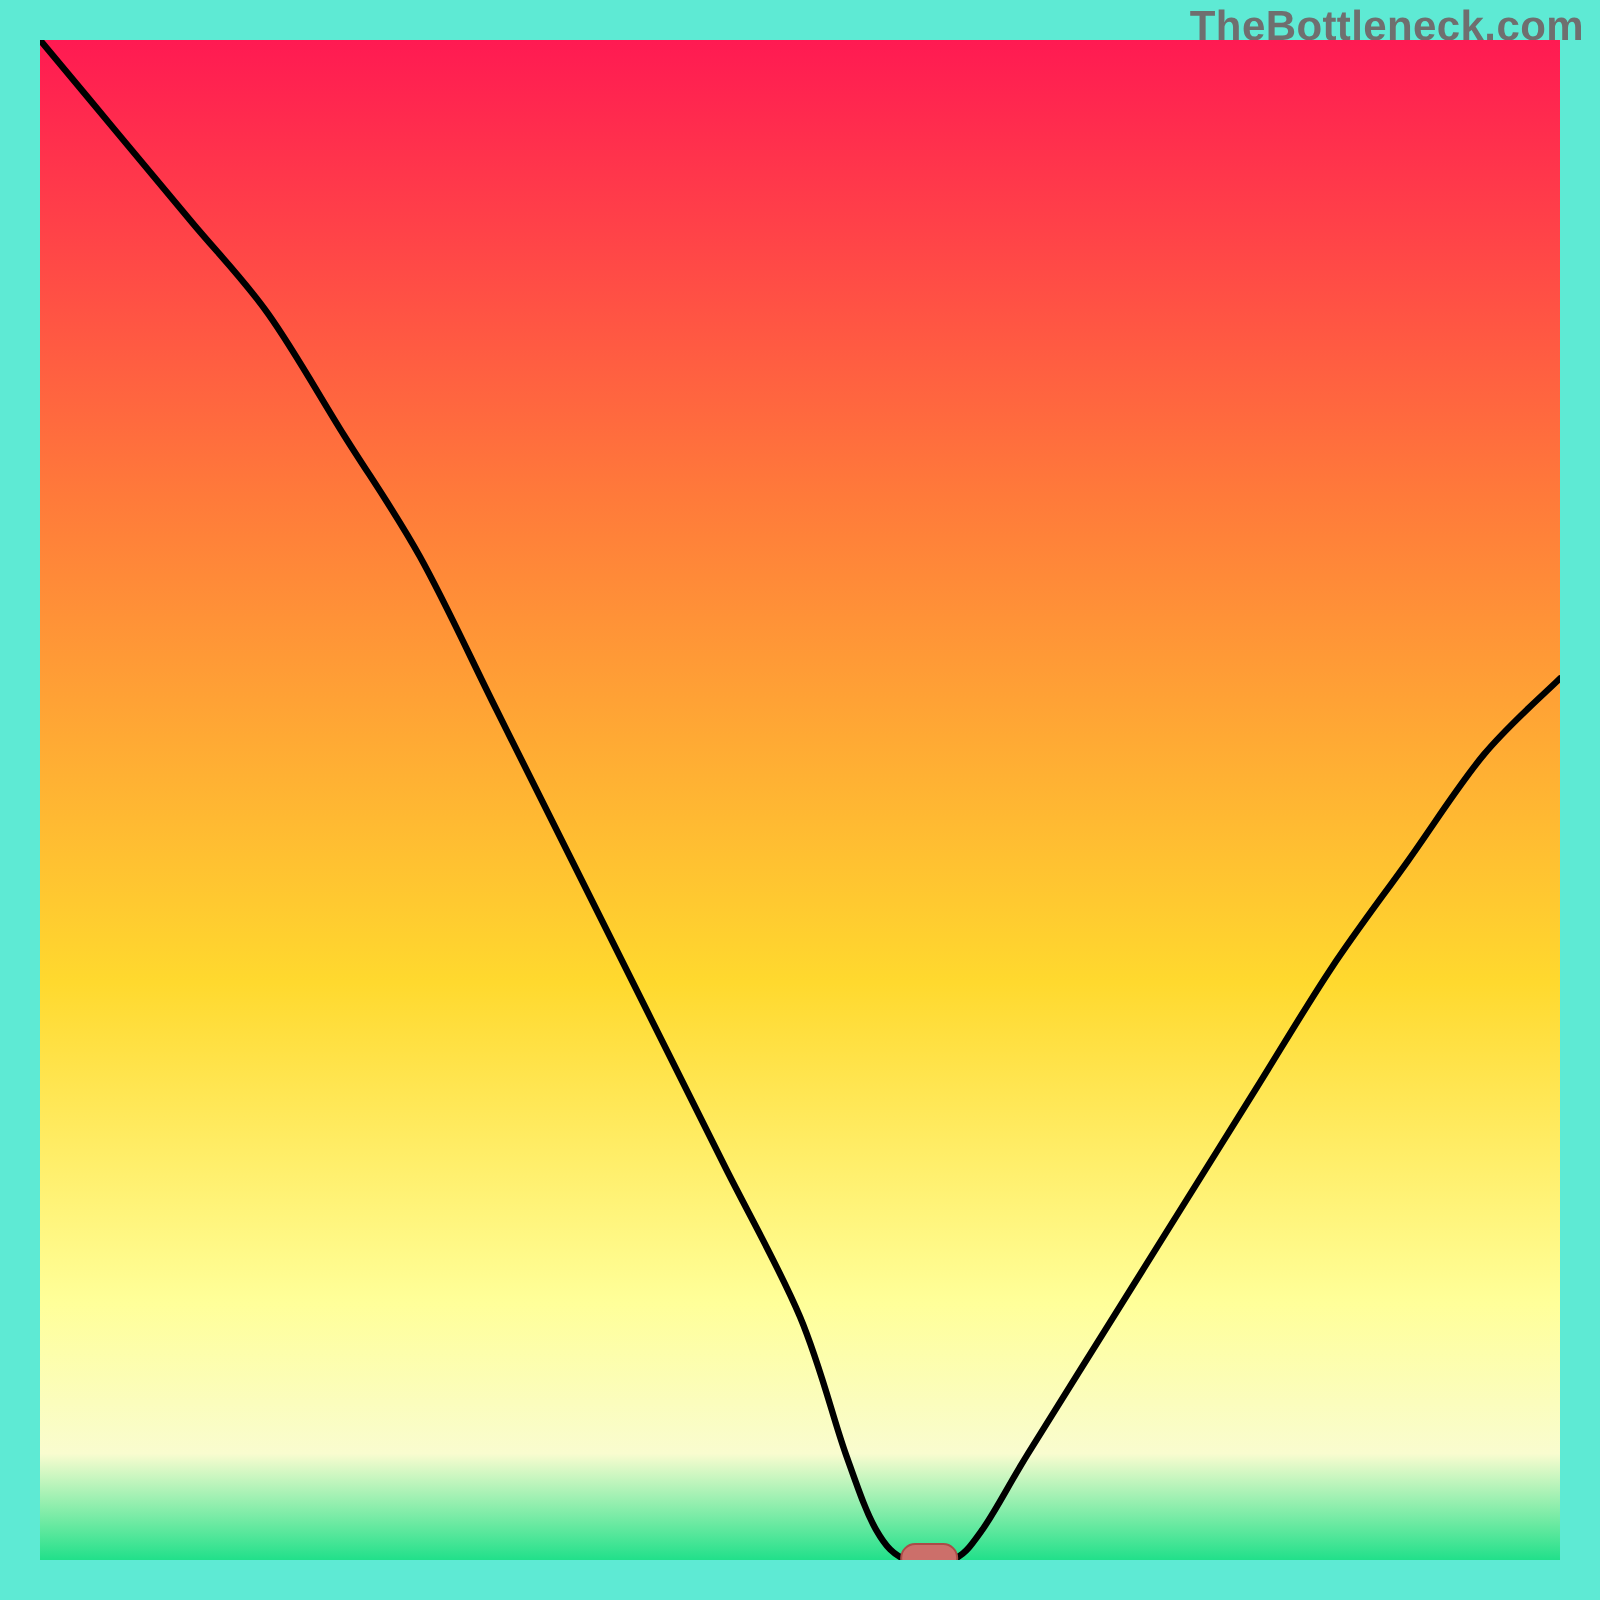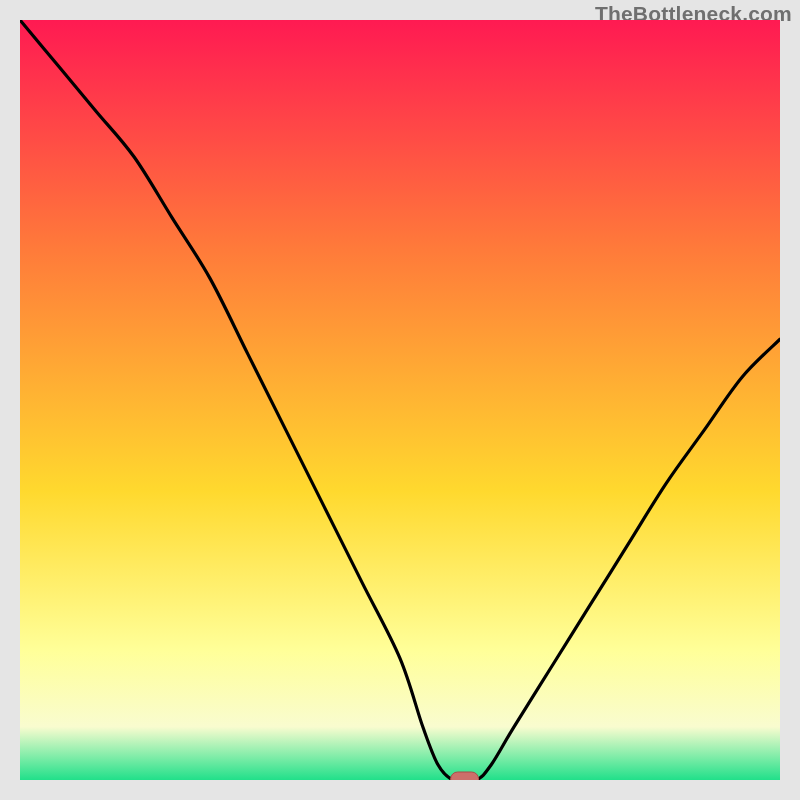--- a/index.html
+++ b/index.html
@@ -7,21 +7,21 @@
     padding: 0;
     width: 800px;
     height: 800px;
     background: #000;
     overflow: hidden;
   }
   .stage {
     position: relative;
     width: 800px;
     height: 800px;
-    background: #e5e5e5;
+    background: #5eead4;
   }
   .plot {
     position: absolute;
     left: 20px;
     top: 20px;
     width: 760px;
     height: 760px;
   }
   .plot svg {
     display: block;

